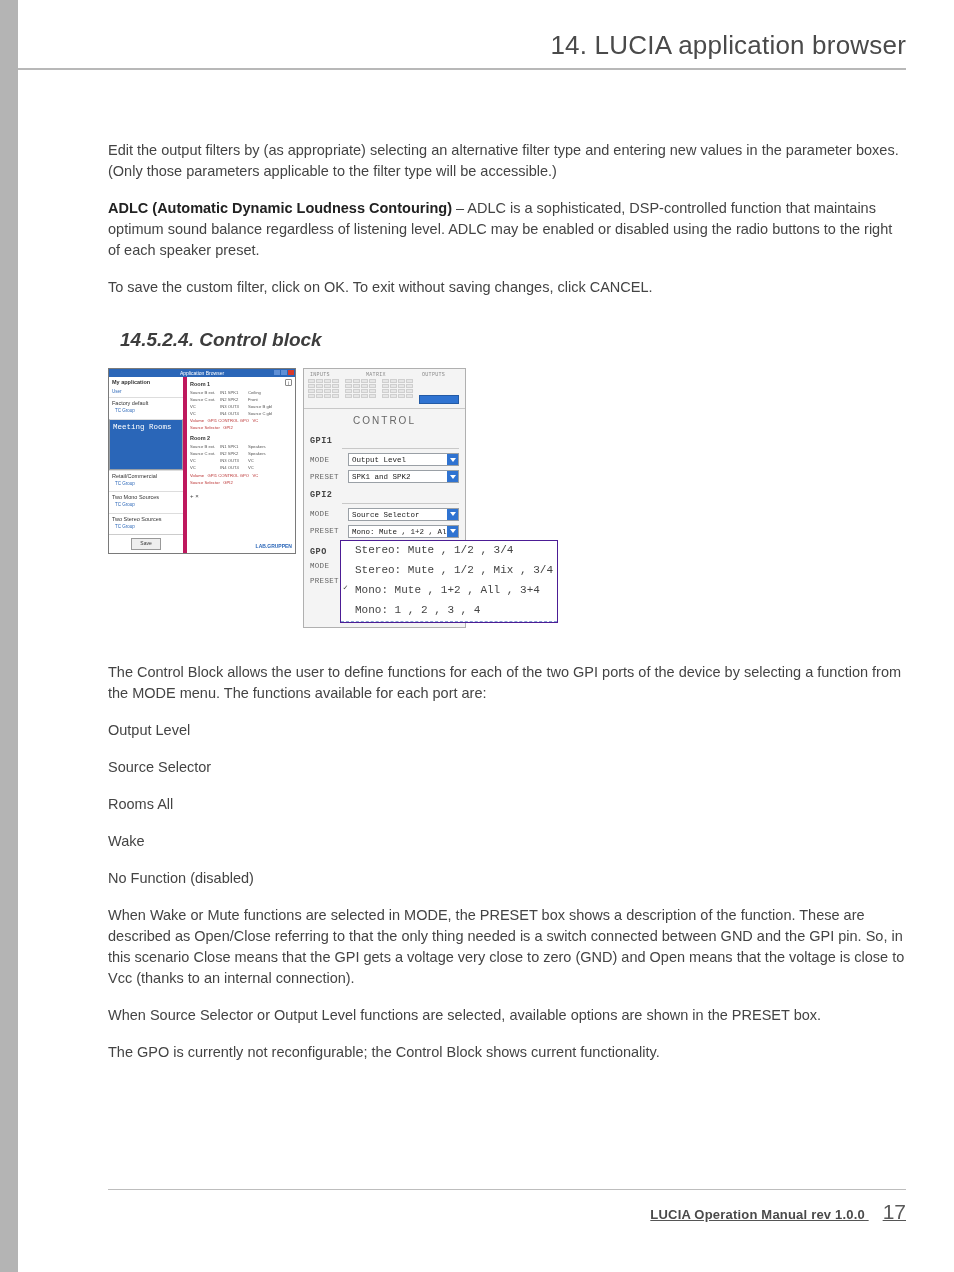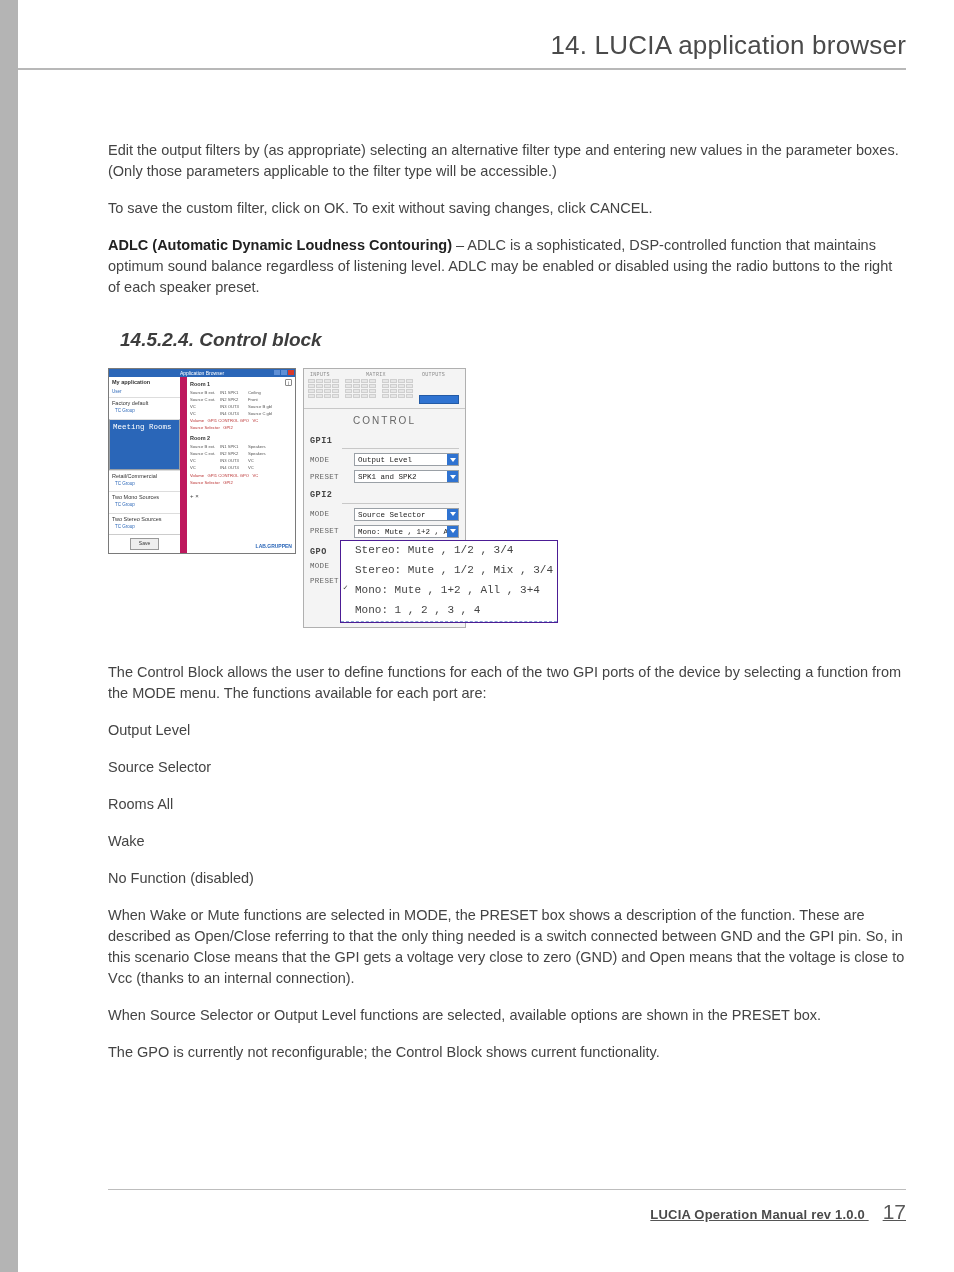--- a/index.html
+++ b/index.html
@@ -64,21 +64,21 @@
     font-size: 5px; text-align: center; line-height: 8px;
     position: relative;
   }
   .appwin-title .winbtns {
     position:absolute; right:1px; top:1px; display:flex; gap:1px;
   }
   .appwin-title .winbtns span { width:6px; height:5px; display:block; }
   .wb-min{background:#5e8fd6;} .wb-max{background:#5e8fd6;} .wb-close{background:#d83a2b;}
   .appwin-body { display:flex; height: calc(100% - 8px); }
   .apc-left {
-    width: 78px; border-right:7px solid #be185d; background:#fff;
+    width: 78px; border-right:4px solid #be185d; background:#fff;
     display:flex; flex-direction:column;
   }
   .apc-left .hdr { padding:2px 3px; font-weight:700; }
   .apc-left .sub { color:#2a66b8; font-size:4.5px; padding:0 3px 2px; }
   .apc-left .item { padding:2px 3px; border-top:1px solid #ddd; }
   .apc-left .item.sel { background:#2a66b8; color:#fff; }
   .apc-left .save {
     margin-top:auto; padding:3px; border-top:1px solid #ccc; text-align:center;
   }
   .apc-left .savebtn {
@@ -131,21 +131,21 @@
     background:#2f73d1; border:1px solid #235aa5;
   }
   .ctrl-h {
     text-align:center; font-size:10px; letter-spacing:2px;
     padding:5px 0 3px; color:#666; font-family: Arial, sans-serif; font-weight:400;
   }
   .sect-lbl { font-weight:700; padding:4px 6px 1px; font-size:8.5px; letter-spacing:0.5px;}
   .sect-rule { border-top:1px solid #c8c8c8; margin:0 6px 2px 38px;}
   .row {
     display:flex; align-items:center;
-    padding:2px 6px; gap:14px;
+    padding:2px 6px; gap:8px;
   }
   .row .rlbl { width:30px; font-size:7.5px; color:#666; letter-spacing:0.3px;}
   .sel {
     flex:1; height:13px;
     border:1px solid #9aa0a6;
     background:#fff;
     position:relative;
     font-family: "Courier New", monospace;
     font-size:7.5px; color:#222;
     padding:1px 3px;
@@ -187,24 +187,24 @@
 </style>
 </head>
 <body>
 
 <div class="page">
   <div class="page-title">14. LUCIA application browser</div>
   <div class="top-rule"></div>
 
   <div class="content">
     <p>Edit the output filters by (as appropriate) selecting an alternative filter type and entering new values in the parameter boxes. (Only those parameters applicable to the filter type will be accessible.)</p>
-    <p>To save the custom filter, click on OK. To exit without saving changes, click CANCEL.</p>
     <p>
       <span class="bold">ADLC (Automatic Dynamic Loudness Contouring)</span><span> – ADLC is a sophisticated, DSP-controlled function that maintains optimum sound balance regardless of listening level. ADLC may be enabled or disabled using the radio buttons to the right of each speaker preset.</span>
     </p>
+    <p>To save the custom filter, click on OK. To exit without saving changes, click CANCEL.</p>
 
     <div class="section-heading">14.5.2.4. Control block</div>
 
     <div class="figure-wrap">
       <div class="figure" style="height:270px;">
 
         <div class="appwin">
           <div class="appwin-title">
             <span>Application Browser</span>
             <div class="winbtns">

